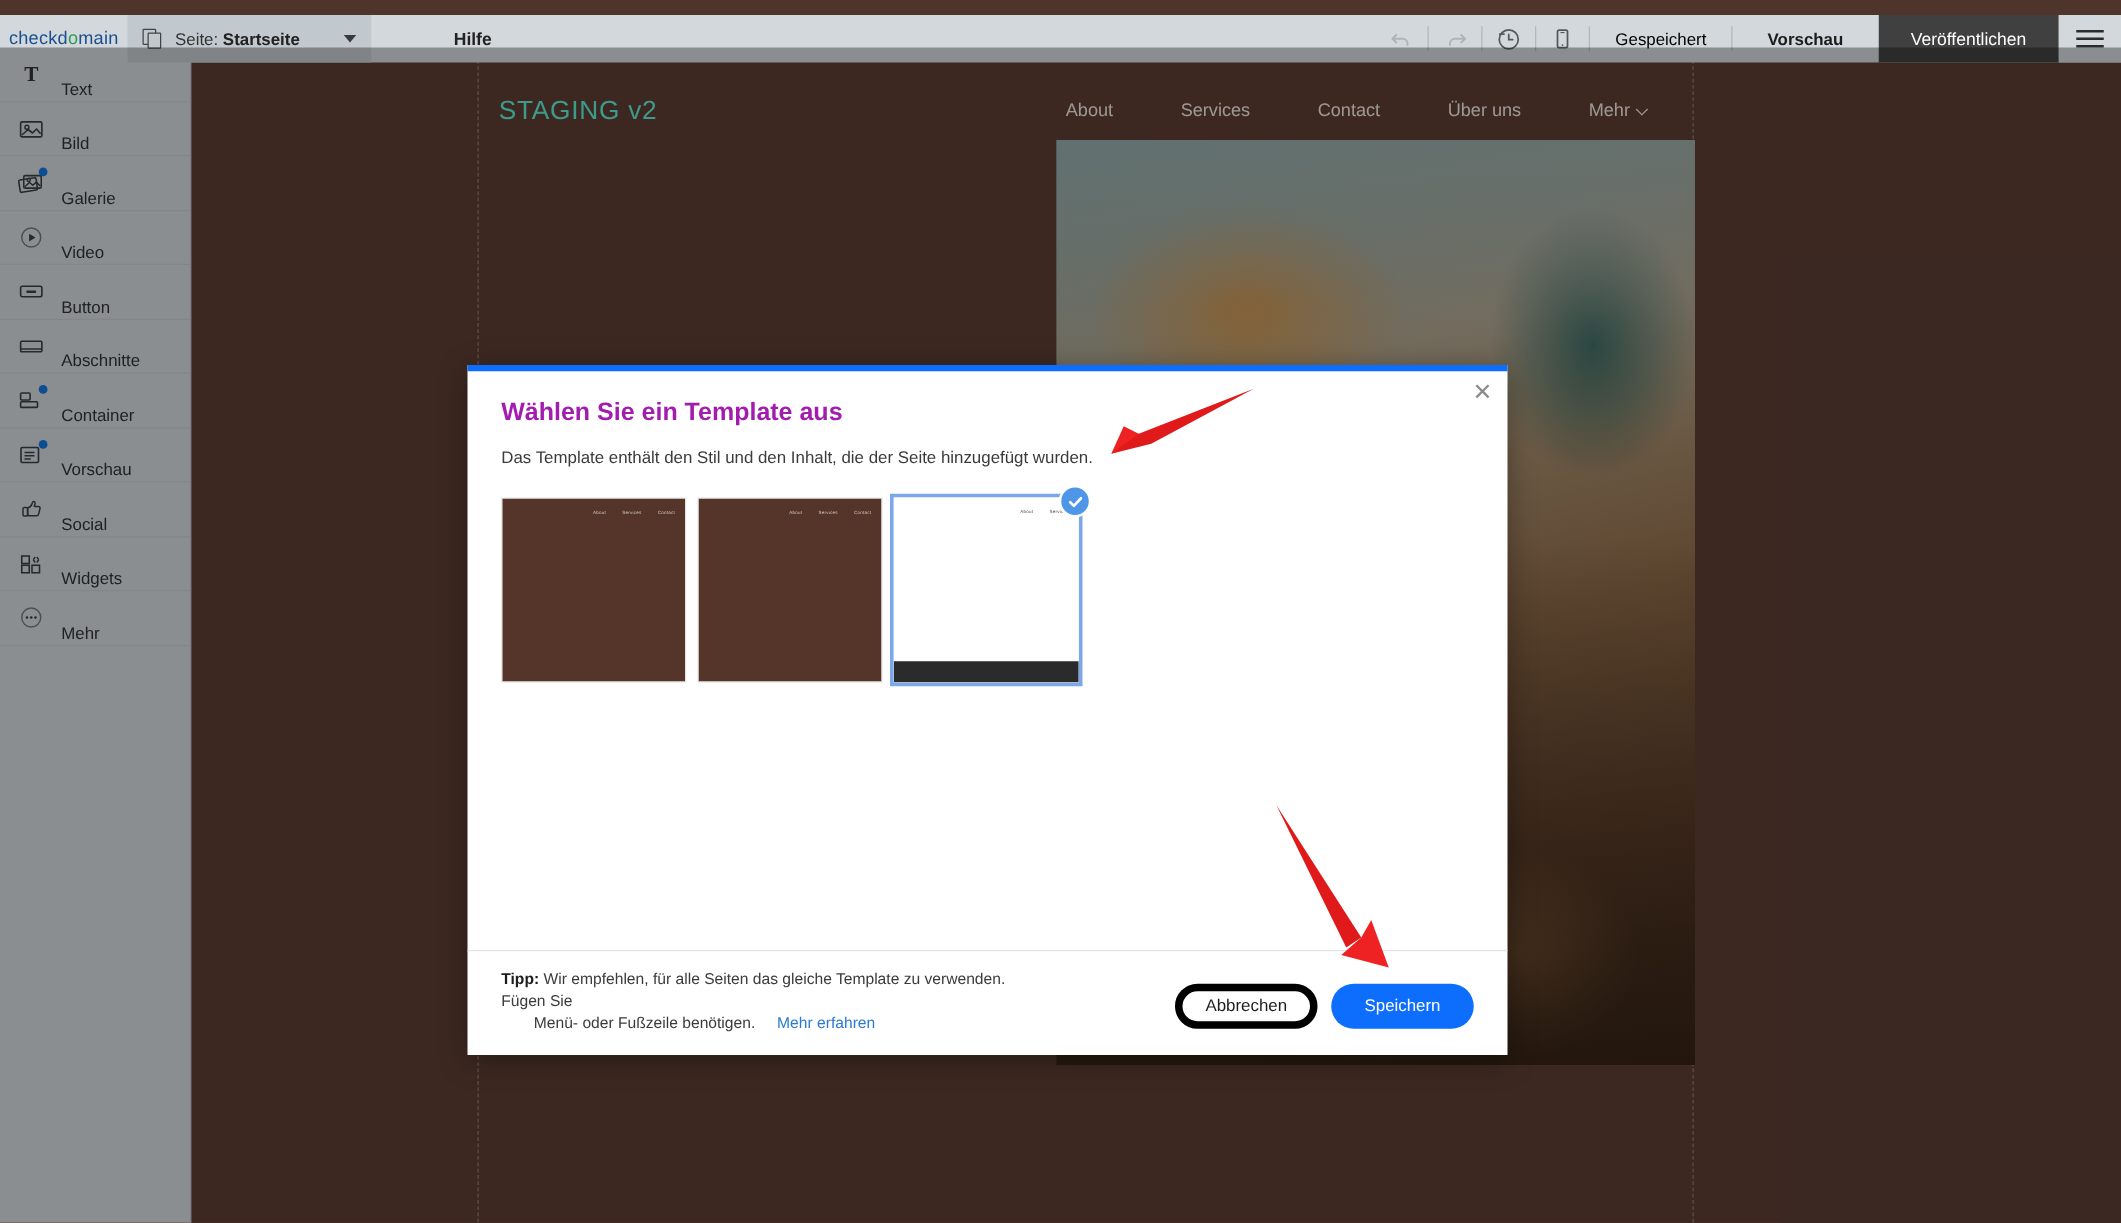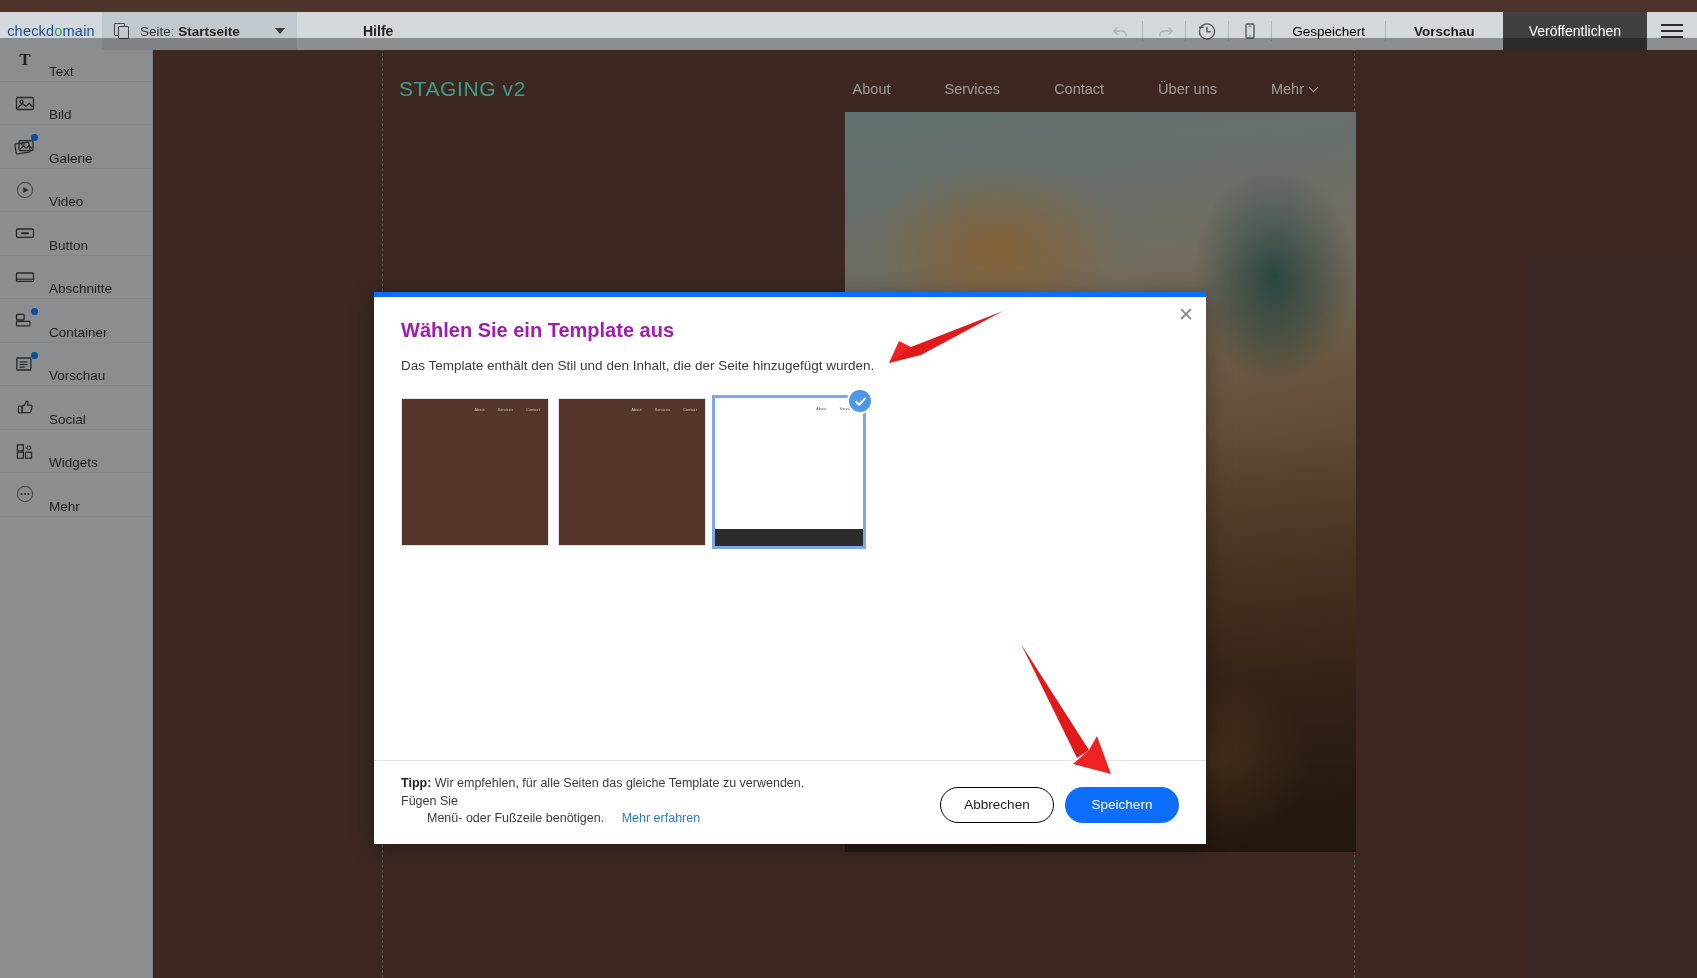--- a/index.html
+++ b/index.html
@@ -208,21 +208,21 @@
     max-width: 436px;
   }
   .tip b { font-weight: 700; color: #1d1d1d; }
   .tip-l2, .tip-l3 { padding-left: 26px; }
   .tip-link {
     color: #2b7ad1; text-decoration: none; margin-left: 14px; cursor: pointer;
   }
   .foot-btns { margin-left: auto; display: flex; gap: 11px; padding-top: 12px; }
   .btn-cancel {
     min-width: 114px; height: 36px; border-radius: 18px;
-    border: 1px solid #000000; background: #fff; color: #1d1d1d;
+    border: 6px solid #000000; background: #fff; color: #1d1d1d;
     font-size: 13.5px; font-weight: 500; cursor: pointer;
     font-family: "Liberation Sans", sans-serif;
   }
   .btn-save {
     min-width: 114px; height: 36px; border-radius: 18px;
     border: none; background: #0d6efd; color: #fff;
     font-size: 13.5px; font-weight: 500; cursor: pointer;
     font-family: "Liberation Sans", sans-serif;
   }
 

